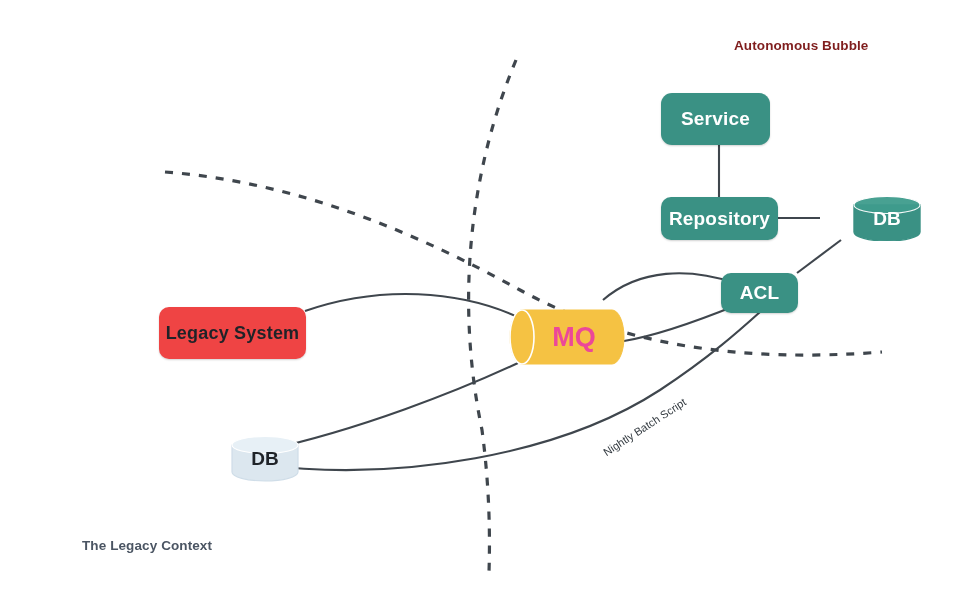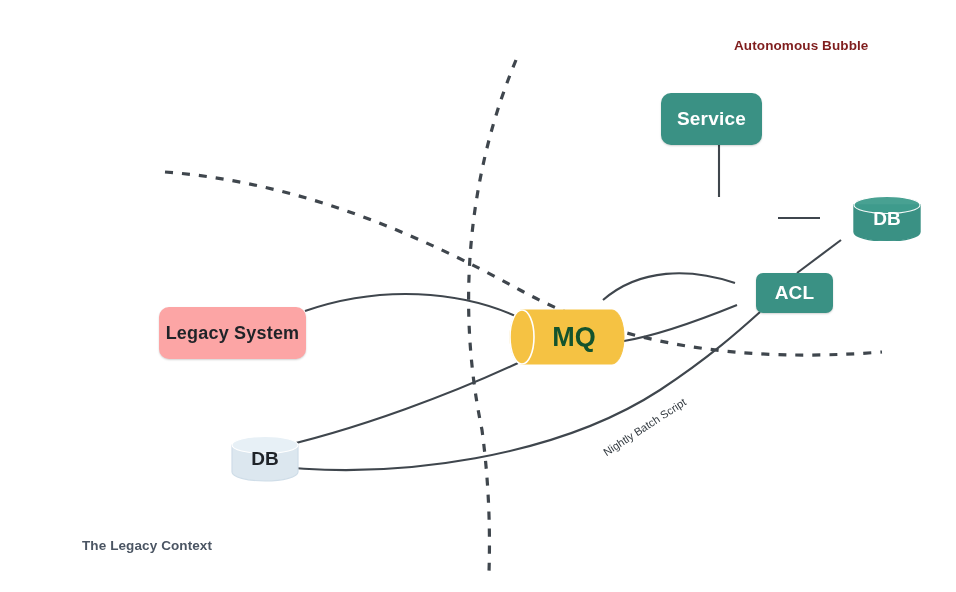--- a/index.html
+++ b/index.html
@@ -38,21 +38,21 @@
   .box {
     border-radius: 10px;
     box-shadow: 0 1px 2px rgba(0,0,0,0.18);
   }
   .teal-box {
     background: #3a9184;
     color: #ffffff;
     font-size: 19px;
   }
   .legacy-box {
-    background: #fca5a5;
+    background: #ef4444;
     color: #1f2328;
     font-size: 18px;
   }
   .cyl {
     position: absolute;
     z-index: 5;
     margin-left: 35px;
   }
   .cyl svg { display: block; }
   .cyl-label {
@@ -73,21 +73,21 @@
   .mq-wrap { position: absolute; z-index: 5; }
   .mq-label {
     position: absolute;
     left: 0; top: 0;
     width: 100%; height: 100%;
     display: flex;
     align-items: center;
     justify-content: center;
     font-weight: bold;
     font-size: 27px;
-    color: #14532d;
+    color: #ec4899;
     padding-left: 14px;
     box-sizing: border-box;
     pointer-events: none;
   }
   .region-label {
     position: absolute;
     font-size: 13.5px;
     font-weight: bold;
     letter-spacing: 0.1px;
     white-space: nowrap;
@@ -122,34 +122,37 @@
 
     <path d="M 737 305 C 700 320 660 335 624 341" fill="none" stroke="#3f464d" stroke-width="2.1"></path>
 
     <path d="M 305 311 C 380 285 460 290 520 318" fill="none" stroke="#3f464d" stroke-width="2.1"></path>
 
     <path d="M 262 451 C 360 430 460 390 518 363" fill="none" stroke="#3f464d" stroke-width="2.1"></path>
 
     <path d="M 262 465 C 400 482 560 455 660 390 C 710 357 740 330 760 312" fill="none" stroke="#3f464d" stroke-width="2.1"></path>
   </svg>
 
-  <div class="node box teal-box" style="left:661px; top:93px; width:101px; height:52px;">
+  <div class="node box teal-box" style="left:661px; top:93px; width:109px; height:52px;border-radius:11px;">
     <span>Service</span>
   </div>
 
+  <div class="node box teal-box" style="left:661px; top:197px; width:117px; height:43px;">
+    <span>Repository</span>
+  </div>
 
   <div class="cyl" style="left:818px; top:196px; width:68px; height:45px;">
     <svg width="68" height="45" viewBox="0 0 68 45" xmlns="http://www.w3.org/2000/svg">
       <path d="M1 9 L1 36 A 33 9 0 0 0 67 36 L67 9 Z" fill="#3a9184" stroke="#3a9184" stroke-width="1.4"></path>
       <ellipse cx="34" cy="9" rx="33" ry="8.5" fill="#3f9c8d" stroke="#ffffff" stroke-width="1.1" opacity="0.95"></ellipse>
     </svg>
     <div class="cyl-label teal">DB</div>
   </div>
 
-  <div class="node box teal-box" style="left:756px; top:273px; width:77px; height:40px;border-radius:7px;">
+  <div class="node box teal-box" style="left:721px; top:273px; width:77px; height:40px;">
     <span>ACL</span>
   </div>
 
   <div class="mq-wrap" style="left:508px; top:308px; width:118px; height:58px;">
     <svg width="118" height="58" viewBox="0 0 118 58" xmlns="http://www.w3.org/2000/svg">
       <path d="M14 2 L104 2 A 12 27 0 0 1 104 56 L14 56 A 12 27 0 0 1 14 2 Z" fill="#f5c243" stroke="#f5c243" stroke-width="1"></path>
       <ellipse cx="14" cy="29" rx="12" ry="27" fill="#f5c243" stroke="#ffffff" stroke-width="1.6"></ellipse>
     </svg>
     <div class="mq-label">MQ</div>
   </div>

